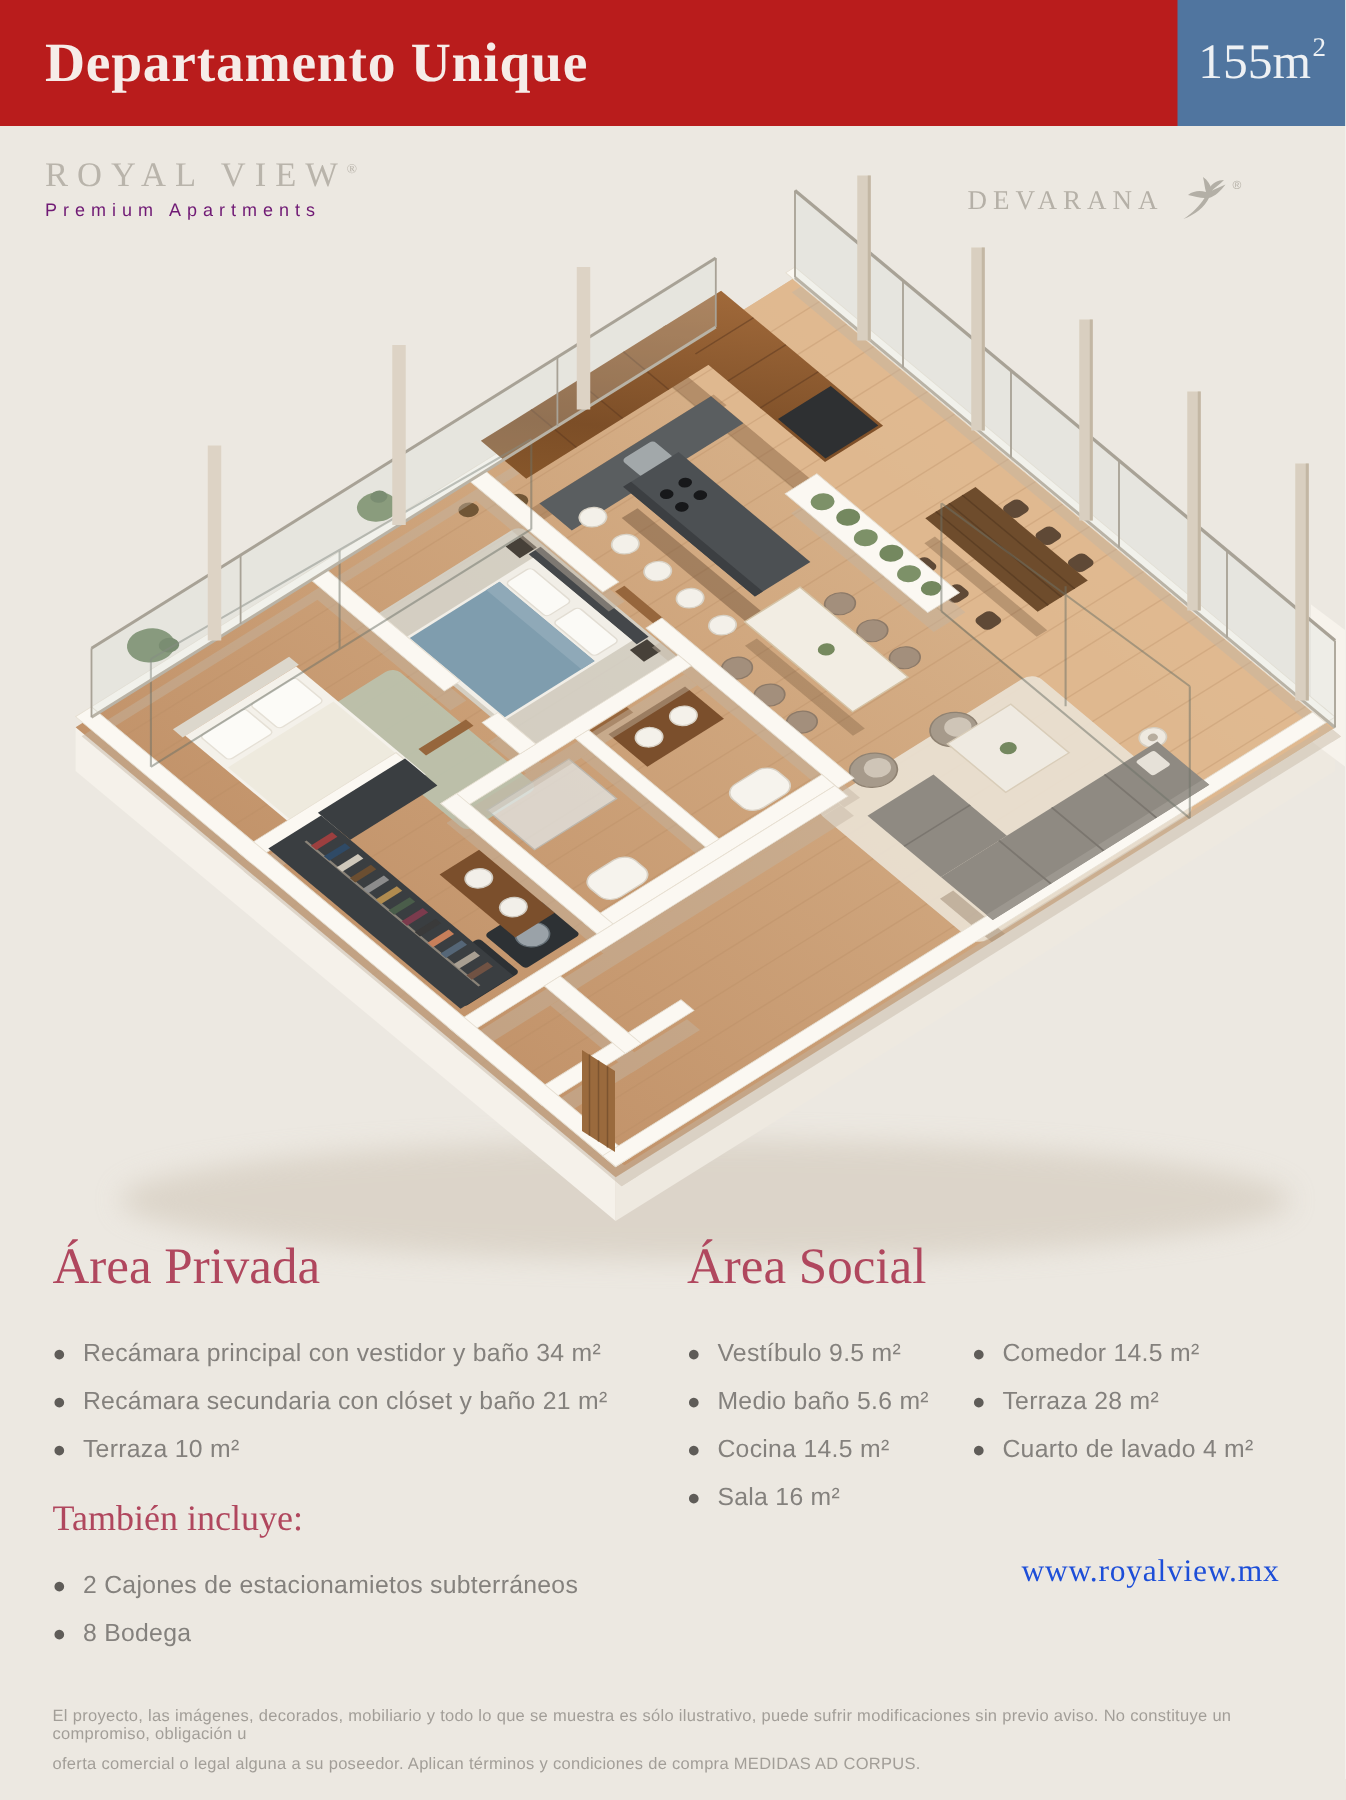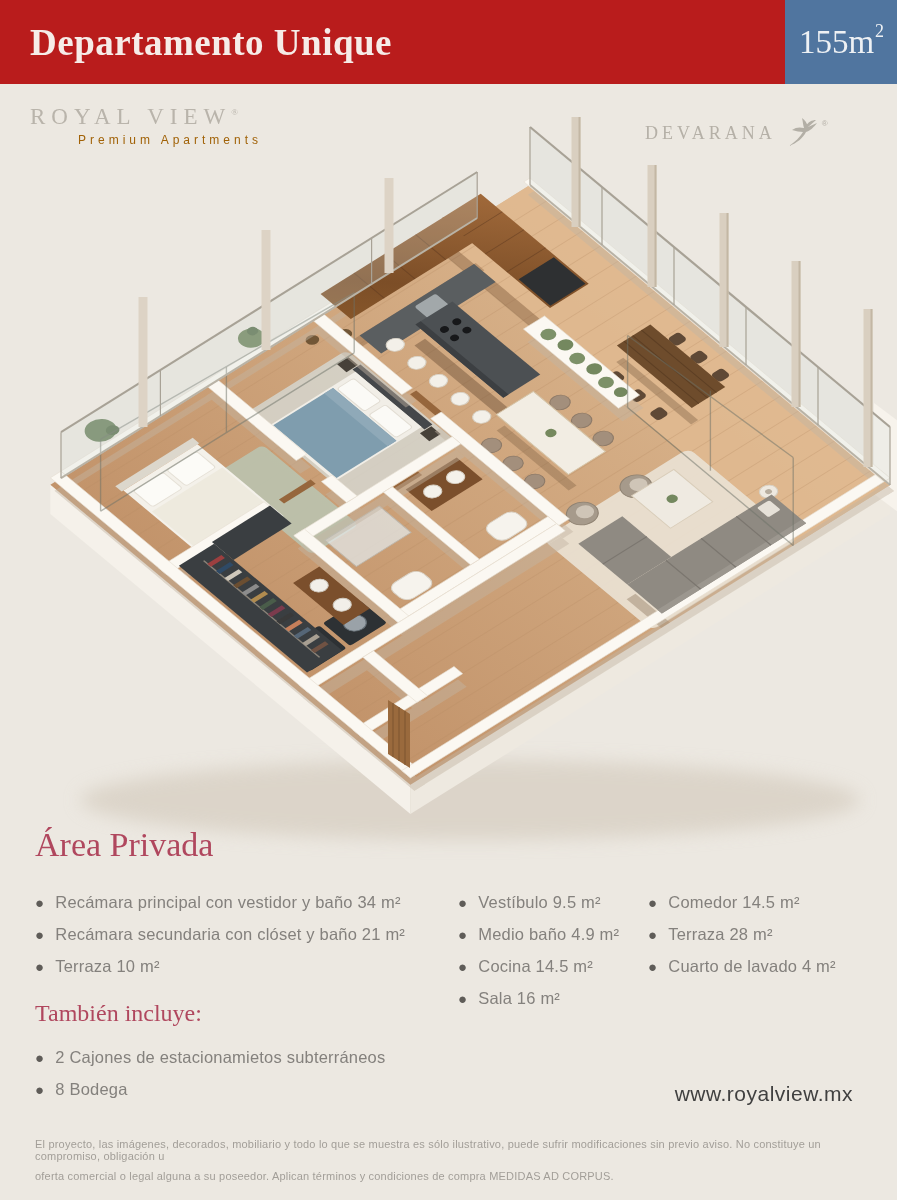--- a/index.html
+++ b/index.html
@@ -10,37 +10,37 @@
   .header-title{position:absolute;left:30px;top:0;height:84px;display:flex;align-items:center;
       font-family:"Liberation Serif","DejaVu Serif",serif;font-size:37px;color:#f6ece8;letter-spacing:.5px;}
   .area-badge{position:absolute;right:0;top:0;width:112px;height:84px;background:#50759f;
       display:flex;align-items:center;justify-content:center;
       font-family:"Liberation Serif","DejaVu Serif",serif;font-size:33px;color:#eef1f4;}
   .area-badge sup{font-size:18px;line-height:0;position:relative;top:-11px;left:1px;}
   
   .brand-left{position:absolute;left:30px;top:104px;color:#b9b4ab;}
   .brand-left .name{font-family:"Liberation Serif","DejaVu Serif",serif;font-size:23px;letter-spacing:6px;}
   .brand-left .name sup{font-size:9px;letter-spacing:0;}
-  .brand-left .tagline{font-size:12px;letter-spacing:4px;color:#a16207;margin-top:3px;margin-left:48px;}
+  .brand-left .tagline{font-size:12px;letter-spacing:4px;color:#701a75;margin-top:3px;}
   .brand-right{position:absolute;left:645px;top:116px;display:flex;align-items:center;color:#b5b0a7;}
   .brand-right .name{font-family:"Liberation Serif","DejaVu Serif",serif;font-size:18px;letter-spacing:4px;}
   .brand-right .bird{margin-left:10px;position:relative;top:1px;}
   .brand-right .reg{font-size:8px;position:relative;top:-10px;left:2px;}
   
   .plan-svg{position:absolute;inset:0;width:897px;height:1200px;}
   
   .sec-title{position:absolute;font-family:Liberation Serif, serif;
       font-size:34px;color:#b0475e;}
   .list{position:absolute;display:flex;flex-direction:column;gap:13px;}
   .li{display:flex;align-items:baseline;font-size:16.5px;color:#84817d;letter-spacing:.2px;}
   .li .dot{color:#5f5c58;margin-right:11px;font-size:15px;}
   .tambien-title{position:absolute;left:35px;top:1000px;font-family:"Liberation Serif","DejaVu Serif",serif;
       font-size:24px;color:#b0475e;}
-  .website{position:absolute;right:44px;top:1082px;font-family:Liberation Sans, sans-serif;
-      font-size:21px;color:#404040;letter-spacing:.5px;text-decoration:none;}
+  .website{position:absolute;right:44px;top:1035px;font-family:Liberation Serif, serif;
+      font-size:21px;color:#1d4ed8;letter-spacing:.5px;text-decoration:none;}
   .footer-line{position:absolute;left:35px;width:830px;font-size:11px;color:#a29e98;letter-spacing:.2px;}
   .footer-line.l1{top:1138px;}
   .footer-line.l2{top:1170px;}
 </style>
 </head>
 <body>
 
 <div class="page">
 
   <svg class="plan-svg" viewBox="0 0 897 1200" xmlns="http://www.w3.org/2000/svg">
@@ -370,28 +370,29 @@
     <div class="li">
         <span class="dot">●</span>
         <span>Recámara secundaria con clóset y baño 21 m²</span>
       </div>
     <div class="li">
         <span class="dot">●</span>
         <span>Terraza 10 m²</span>
       </div>
   </div>
 
+  <div class="sec-title" style="left:458px;top:826px;">Área Social</div>
   <div class="list" style="left:458px;top:893px;">
     <div class="li">
         <span class="dot">●</span>
         <span>Vestíbulo 9.5 m²</span>
       </div>
     <div class="li">
         <span class="dot">●</span>
-        <span>Medio baño 4.9 m²</span>
+        <span>Medio baño 5.6 m²</span>
       </div>
     <div class="li">
         <span class="dot">●</span>
         <span>Cocina 14.5 m²</span>
       </div>
     <div class="li">
         <span class="dot">●</span>
         <span>Sala 16 m²</span>
       </div>
   </div>

